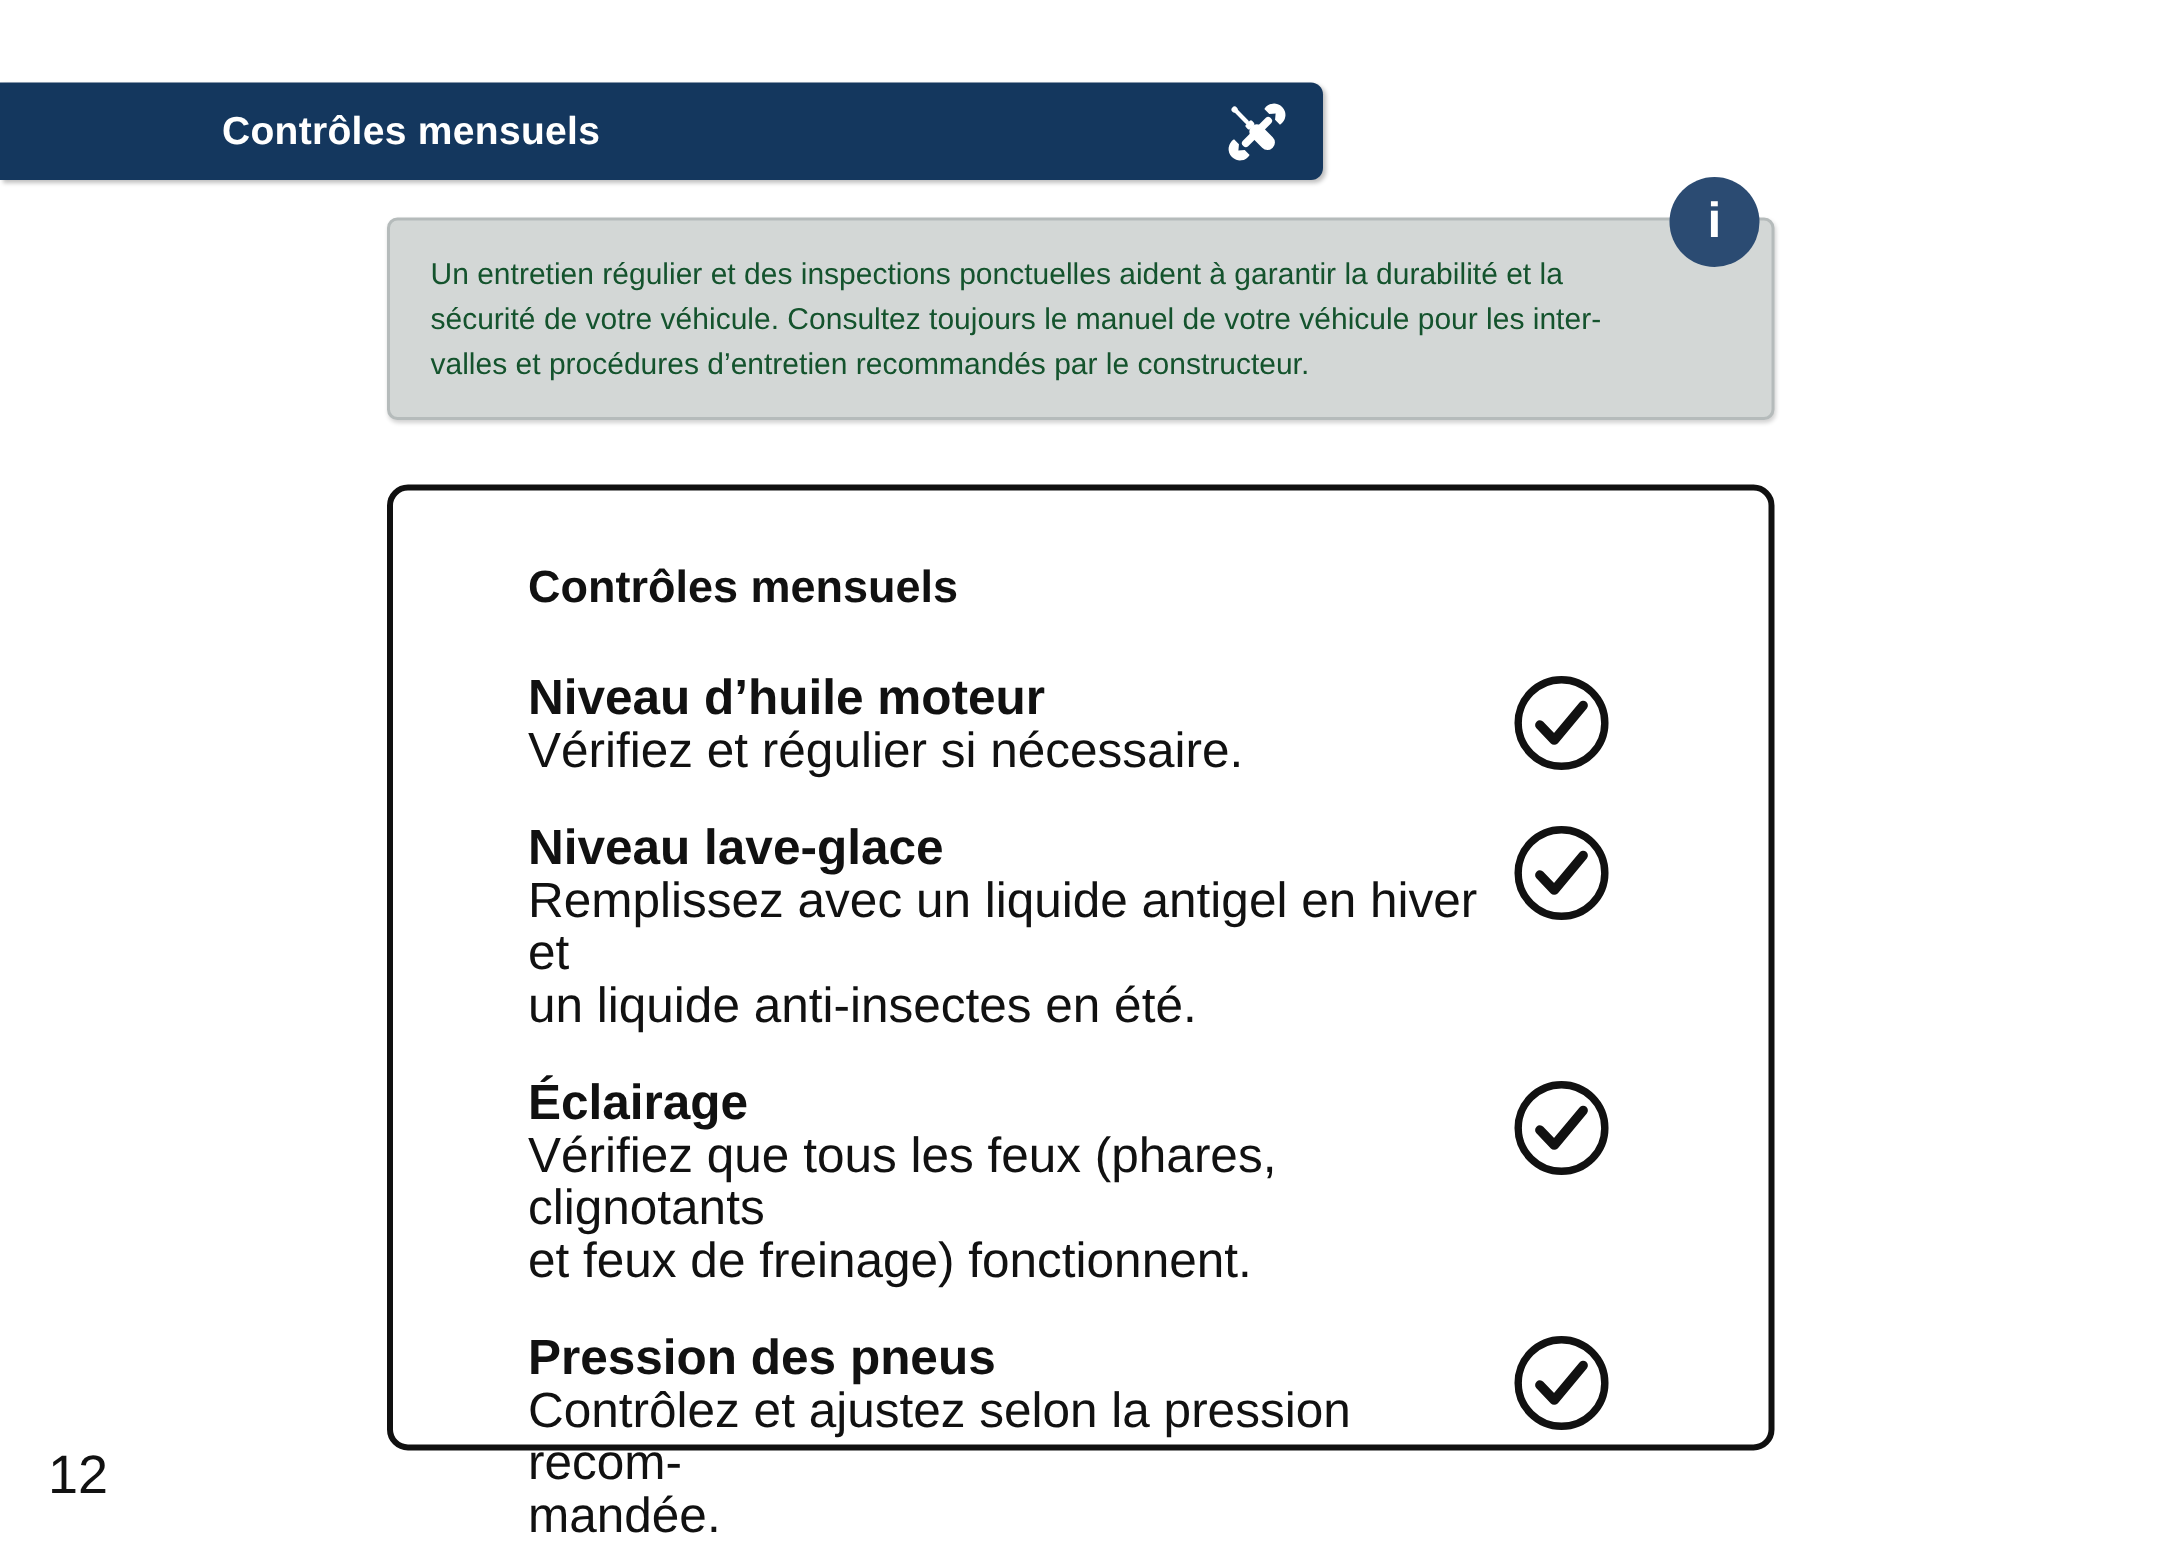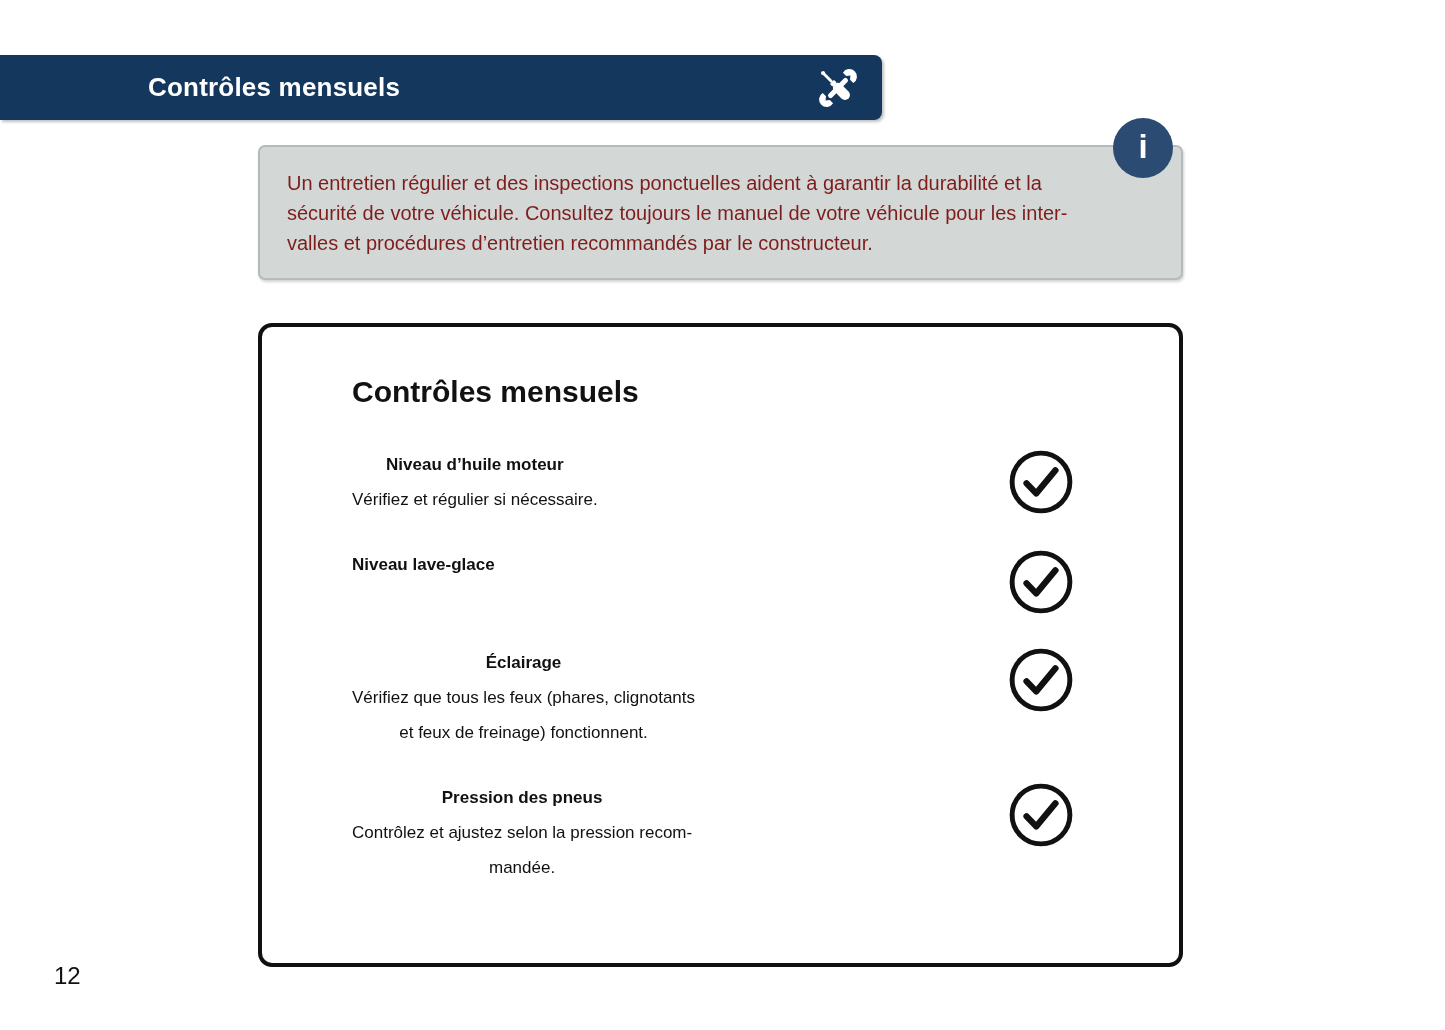--- a/index.html
+++ b/index.html
@@ -36,21 +36,21 @@
     position:absolute; left:258px; top:145px;
     width:925px; height:135px;
     background:#d3d7d6;
     border:2px solid #b5bbbb;
     border-radius:7px;
     box-shadow:1px 2px 3px rgba(0,0,0,0.18);
     padding:21px 30px 0 27px;
   }
   .info-text {
     font-size:20px; line-height:30px;
-    color:#7f1d1d;
+    color:#14532d;
     white-space:pre-line;
   }
   .info-circle {
     position:absolute; left:1113px; top:118px;
     width:60px; height:60px;
     background:#2b4b72;
     border-radius:50%;
     display:flex; align-items:center; justify-content:center;
     color:#ffffff; font-size:33px; font-weight:600;
     line-height:1;
@@ -68,29 +68,29 @@
   }
   .main-title {
     font-size:30px; font-weight:bold;
     line-height:34px;
     margin-bottom:38px;
   }
   .item {
     display:flex; justify-content:space-between; align-items:flex-start;
     margin-bottom:30px;
   }
-  .item-text { font-size:17px; line-height:35px;text-align:center; }
+  .item-text { font-size:33px; line-height:35px; }
   .item-heading { font-weight:bold; }
   .item-body { white-space:pre-line; }
   .check-icon { width:66px; height:66px; flex:none; margin-top:2px; }
 
   
   .page-number {
-    position:absolute; left:54px; top:962px;
-    font-size:24px;
+    position:absolute; left:32px; top:962px;
+    font-size:36px;
   }
 </style>
 </head>
 <body>
 
 <div class="header-bar">
   <span class="header-title">Contrôles mensuels</span>
   <svg class="header-icon" viewBox="0 0 48 48" aria-hidden="true">
     <g fill="#ffffff">
 
@@ -129,20 +129,22 @@
     </div>
     <svg class="check-icon" viewBox="0 0 48 48" aria-hidden="true">
       <circle cx="24" cy="24" r="21" fill="none" stroke="#111111" stroke-width="3.6"></circle>
       <path d="M13.5 25 L20.5 32.3 L34.5 15.5" fill="none" stroke="#111111" stroke-width="4.6" stroke-linecap="round" stroke-linejoin="round"></path>
     </svg>
   </div>
 
   <div class="item">
     <div class="item-text">
       <div class="item-heading">Niveau lave-glace</div>
+      <div class="item-body">Remplissez avec un liquide antigel en hiver et
+un liquide anti-insectes en été.</div>
     </div>
     <svg class="check-icon" viewBox="0 0 48 48" aria-hidden="true">
       <circle cx="24" cy="24" r="21" fill="none" stroke="#111111" stroke-width="3.6"></circle>
       <path d="M13.5 25 L20.5 32.3 L34.5 15.5" fill="none" stroke="#111111" stroke-width="4.6" stroke-linecap="round" stroke-linejoin="round"></path>
     </svg>
   </div>
 
   <div class="item">
     <div class="item-text">
       <div class="item-heading">Éclairage</div>

